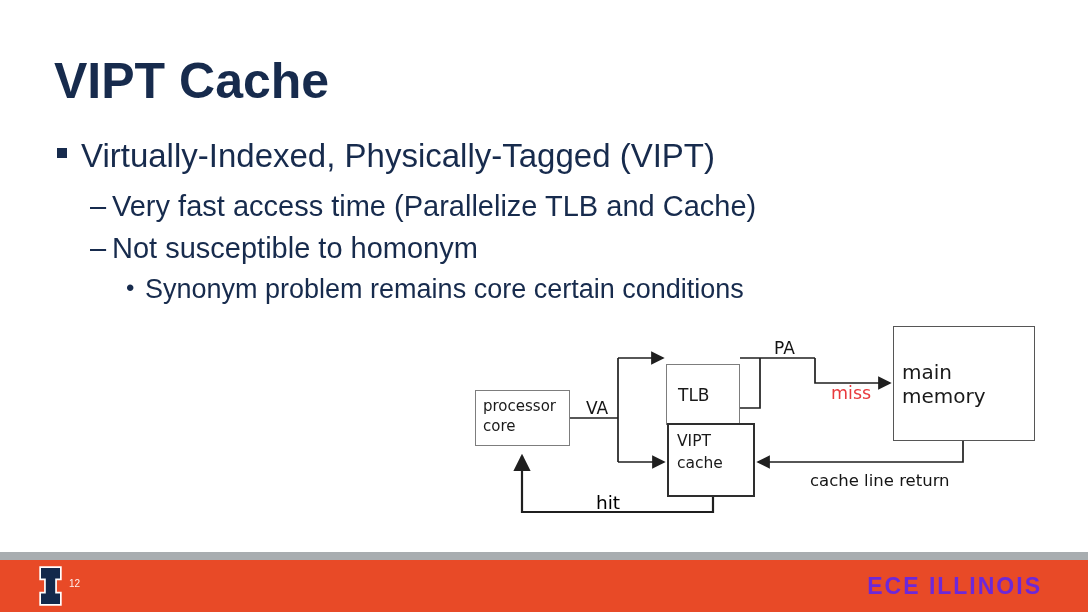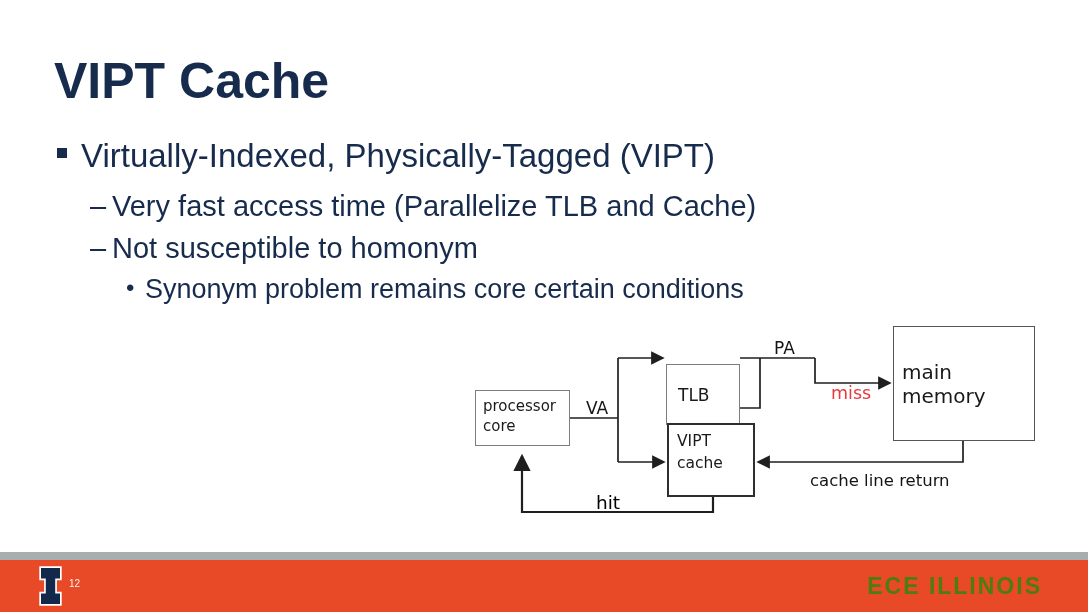--- a/index.html
+++ b/index.html
@@ -137,21 +137,21 @@
     left: 69px; top: 578px;
     font-size: 10px;
     color: rgba(255,255,255,0.92);
   }
   .footer-brand {
     position: absolute;
     right: 46px; top: 573px;
     font-size: 23px;
     font-weight: bold;
     letter-spacing: 2px;
-    color: #4d7c0f;
+    color: #6d28d9;
   }
 </style>
 </head>
 <body>
 
 <div class="slide">
 
   <div class="title">VIPT Cache</div>
 
   <div class="bullet1-square"></div>

